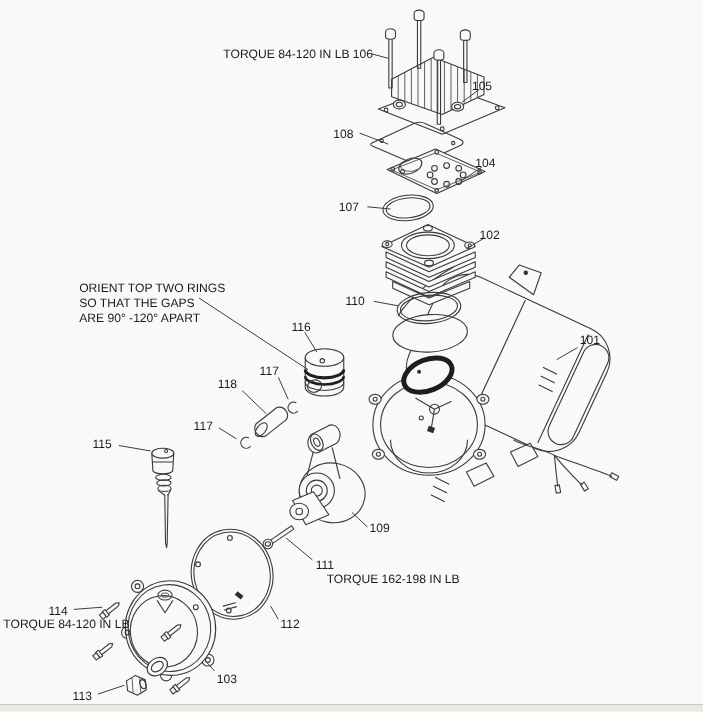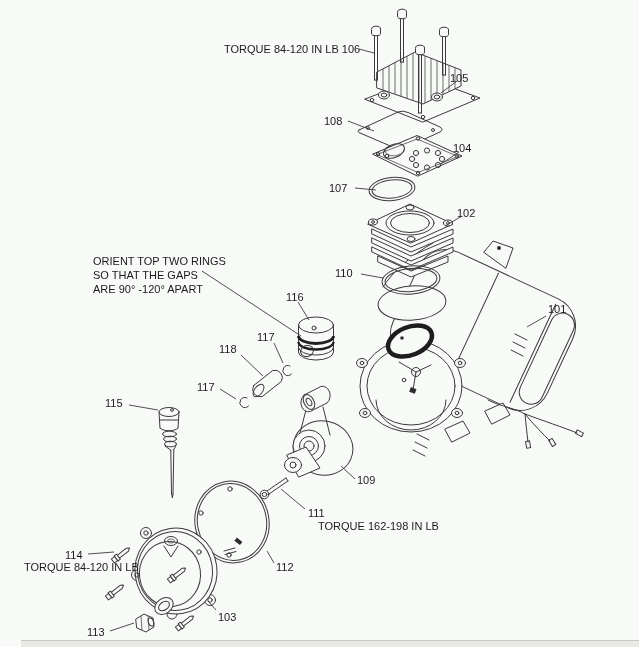--- a/index.html
+++ b/index.html
@@ -1,18 +1,18 @@
 <!DOCTYPE html>
 <html><head>
 <meta charset="utf-8">
 <style>
   html,body{margin:0;padding:0;}
   body{width:639px;height:647px;overflow:hidden;background:#f7faf7;
        font-family:"Liberation Sans",sans-serif;}
-  .stage{position:relative;width:540px;height:647px;margin-left:21px;}
+  .stage{position:relative;width:540px;height:647px;}
   svg{display:block;}
   .p  {stroke:#3a3a3a;stroke-width:1;fill:none;stroke-linejoin:round;stroke-linecap:round;}
   .pw {stroke:#3a3a3a;stroke-width:1;fill:#f7faf7;stroke-linejoin:round;stroke-linecap:round;}
   .pt {stroke:#4a4a4a;stroke-width:.8;fill:none;}
   .dk {fill:#2e2e2e;stroke:none;}
   .ring{stroke:#1f1f1f;fill:none;}
   .bore{stroke:#1d1d1d;stroke-width:4.5;fill:#f7faf7;}
   .ld {stroke:#3c3c3c;stroke-width:.9;fill:none;}
   .lbl{font:11px "Liberation Sans",sans-serif;fill:#1b1b1b;}
 </style>

